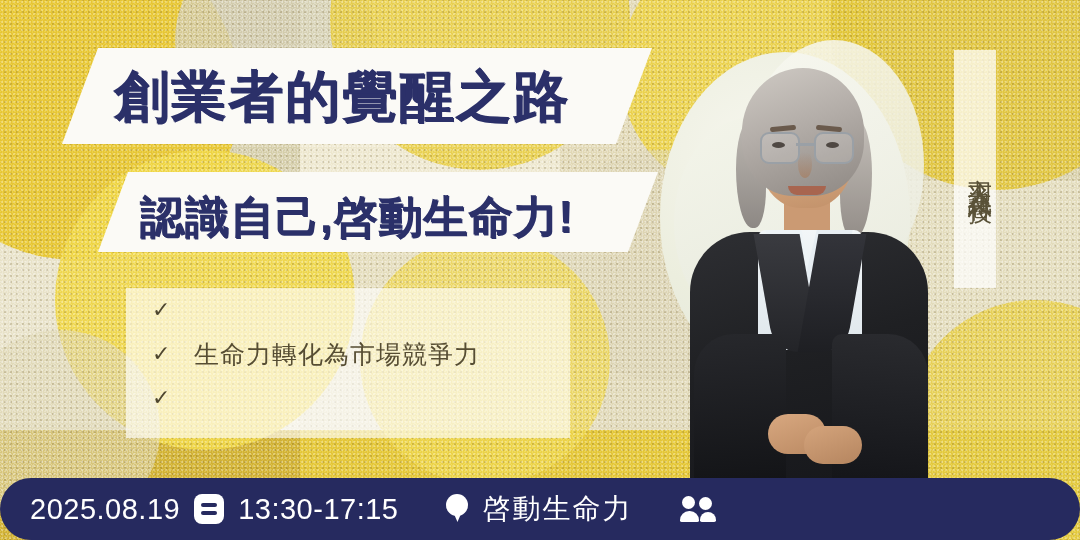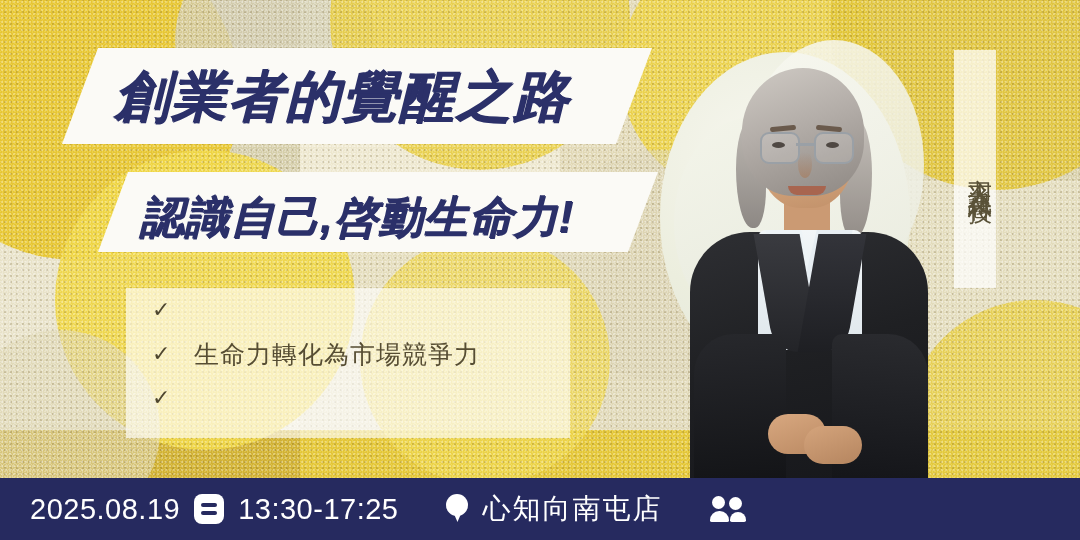--- a/index.html
+++ b/index.html
@@ -105,21 +105,21 @@
   .hand-l{position:absolute;left:120px;top:380px;width:58px;height:40px;border-radius:24px;
     background:linear-gradient(160deg,#d8a880,#bb8a63);}
   .hand-r{position:absolute;left:156px;top:392px;width:58px;height:38px;border-radius:24px;
     background:linear-gradient(160deg,#d4a47c,#b5855f);}
   .sleeve-l{position:absolute;left:46px;top:300px;width:92px;height:162px;border-radius:40px 10px 0 0;
     background:linear-gradient(175deg,#27282c,#111215);}
   .sleeve-r{position:absolute;left:184px;top:300px;width:96px;height:162px;border-radius:10px 40px 0 0;
     background:linear-gradient(185deg,#2a2b2f,#121317);}
 
   
-  .banner{position:absolute;background:#fbfaf6;display:flex;align-items:center;font-style:italic;}
+  .banner{position:absolute;background:#fbfaf6;display:flex;align-items:center;}
   .banner-title{left:62px;top:48px;width:590px;height:96px;
     clip-path:polygon(36px 0,590px 0,554px 96px,0 96px);}
   .title-text{
     margin-left:52px;color:#2b3069;
     font-size:55px;font-weight:bold;letter-spacing:2px;line-height:1;
     font-family:"Liberation Sans","DejaVu Sans",sans-serif;
     text-shadow:1px 1px 0 #2b3069;
   }
   .banner-sub{left:98px;top:172px;width:560px;height:90px;
     clip-path:polygon(30px 0,560px 0,530px 80px,0 80px);}
@@ -140,21 +140,21 @@
   .company{left:954px;top:50px;width:42px;height:232px;color:#5a5238;
     font-size:24px;letter-spacing:3px;padding-top:6px;}
   .speakerbox{left:898px;top:278px;width:44px;height:176px;
     background:rgba(255,255,255,.70);writing-mode:vertical-rl;text-orientation:upright;
     display:flex;flex-direction:row;align-items:flex-start;justify-content:center;}
   .sp-name{color:#5a5238;font-size:25px;letter-spacing:3px;}
   .sp-role{color:#6a6046;font-size:19px;letter-spacing:3px;margin-top:6px;}
 
   
   .bottombar{position:absolute;left:0;bottom:0;width:1080px;height:62px;background:#262a5f;
-    display:flex;align-items:center;color:#fff;}
+    display:flex;align-items:center;color:#fff;border-radius:31px;}
   .bb-inner{display:flex;align-items:center;margin-left:30px;gap:14px;}
   .bb-text{font-size:29px;letter-spacing:.5px;font-weight:500;}
   .bb-text.cjk{font-size:28px;letter-spacing:2px;}
   .icon-cal{width:30px;height:30px;border-radius:8px;background:#fff;position:relative;flex:none;}
   .icon-cal:before,.icon-cal:after{content:"";position:absolute;left:7px;width:16px;height:3.5px;
     background:#262a5f;border-radius:2px;}
   .icon-cal:before{top:9px;} .icon-cal:after{top:17px;}
   .icon-pin{width:22px;height:30px;position:relative;flex:none;}
   .icon-pin:before{content:"";position:absolute;left:0;top:0;width:22px;height:22px;border-radius:50%;background:#fff;}
   .icon-pin:after{content:"";position:absolute;left:5px;top:14px;width:12px;height:14px;background:#fff;
@@ -258,24 +258,24 @@
 
   <div class="speakerbox">
     <span class="sp-role">總經理</span>
     <span class="sp-name">張正光</span>
   </div>
 
   <div class="bottombar">
     <div class="bb-inner">
       <span class="bb-text">2025.08.19</span>
       <span class="icon-cal"></span>
-      <span class="bb-text">13:30-17:25</span>
+      <span class="bb-text">13:30-17:15</span>
       <span class="gap"></span>
       <span class="icon-pin"></span>
-      <span class="bb-text cjk">心知向南屯店</span>
+      <span class="bb-text cjk">啓動生命力</span>
       <span class="gap"></span>
       <span class="icon-people">
         <span class="ip-h1"></span>
         <span class="ip-h2"></span>
         <span class="ip-b1"></span>
         <span class="ip-b2"></span>
       </span>
     </div>
   </div>
 

